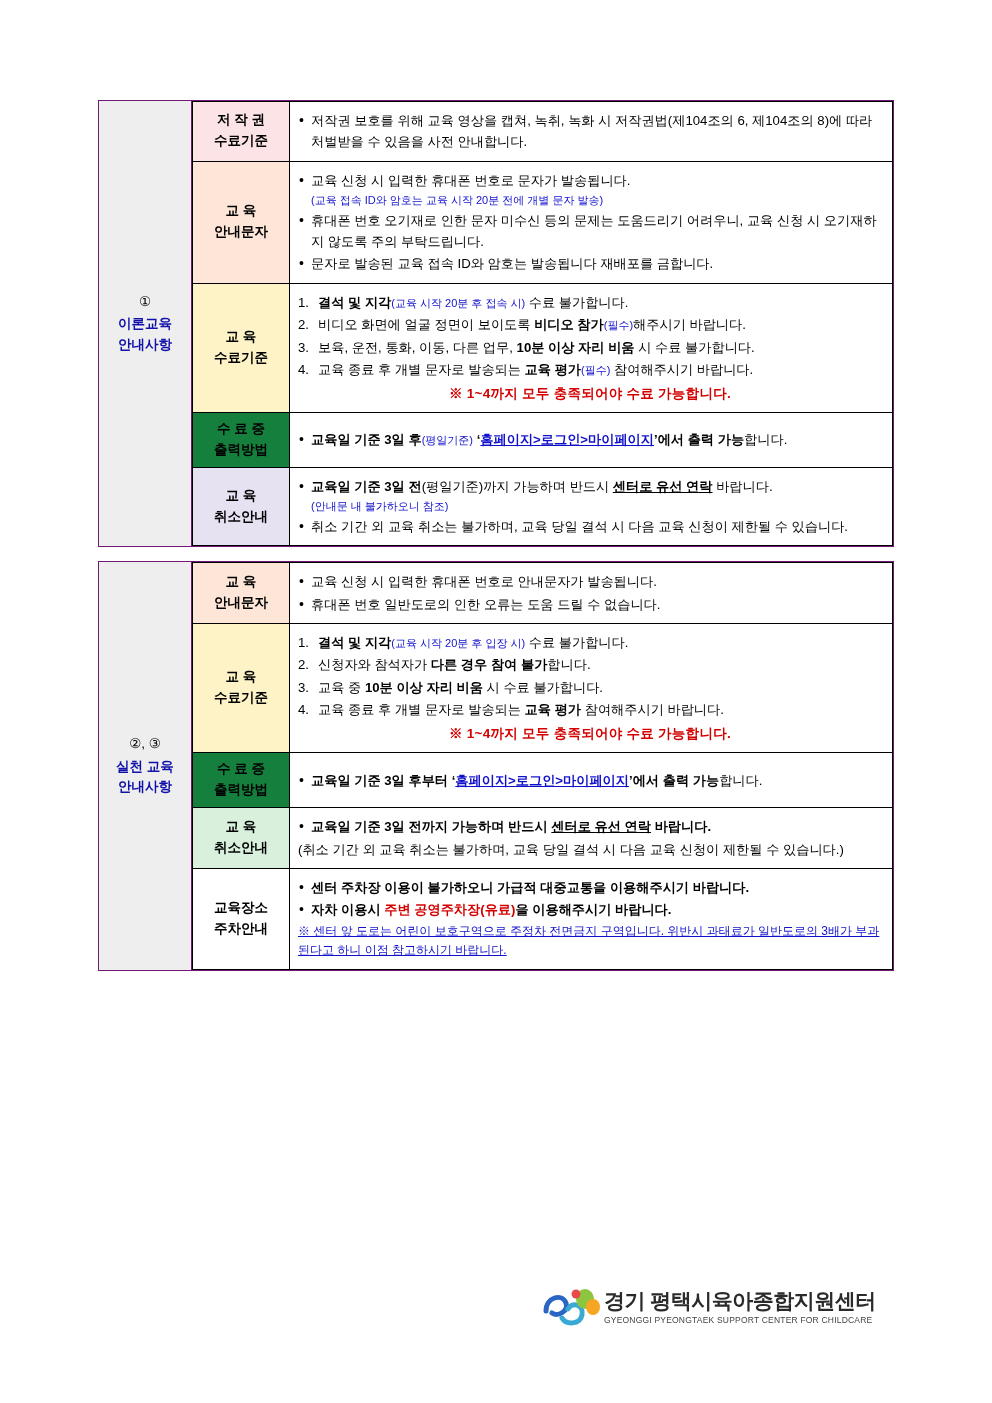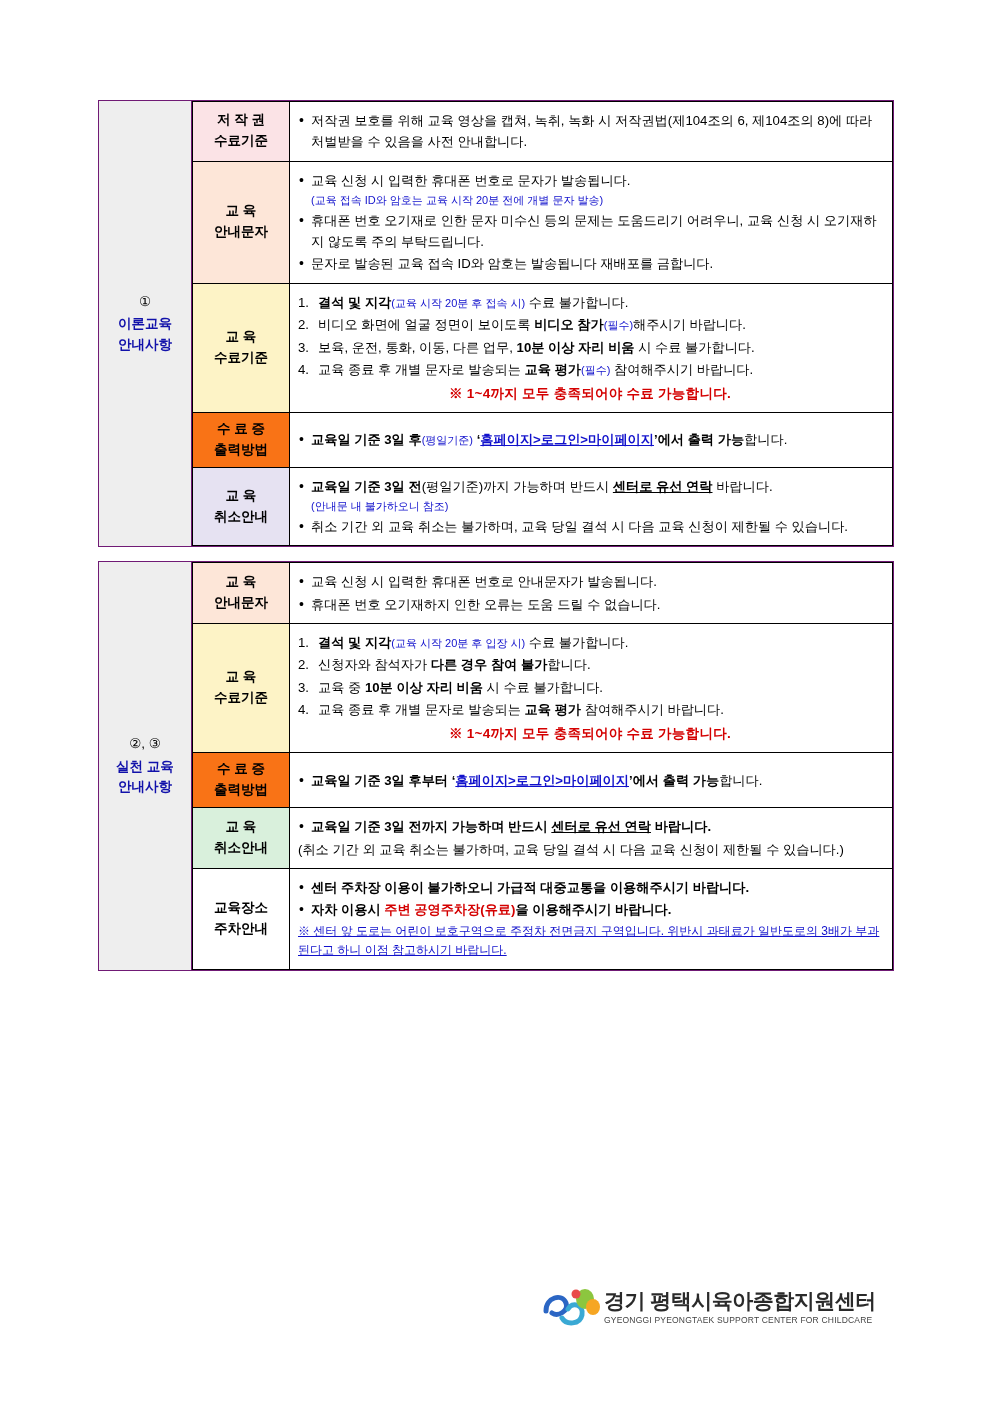--- a/index.html
+++ b/index.html
@@ -111,21 +111,21 @@
     font-weight: bold;
     font-size: 13.5px;
     margin-top: 3px;
     letter-spacing: 0.02em;
   }
   .spacer-row td { border: none !important; height: 14px; }
   
   .tint-pink   { background: #fbe3e6; }
   .tint-peach  { background: #fde6d8; }
   .tint-yellow { background: #fdf3c6; }
-  .tint-cyan   { background: #f97316; }
+  .tint-cyan   { background: #15803d; }
   .tint-lav    { background: #e6e2f2; }
   .tint-green  { background: #d9f0dc; }
   .tint-white  { background: #ffffff; }
 
   .logo-area {
     position: absolute;
     left: 540px;
     top: 1285px;
     display: flex;
     align-items: center;
@@ -222,21 +222,21 @@
           <td class="section-body">
             <table class="inner">
               <tbody>
                 <tr>
                   <td class="rowhead tint-peach">
                     <span class="l1">교      육</span>
                     <span class="l2">안내문자</span>
                   </td>
                   <td class="content">
                     <div class="bullet-line">교육 신청 시 입력한 휴대폰 번호로 안내문자가 발송됩니다.</div>
-                    <div class="bullet-line">휴대폰 번호 오기재하지 인한 오류는 도움 드릴 수 없습니다.</div>
+                    <div class="bullet-line">휴대폰 번호 일반도로의 인한 오류는 도움 드릴 수 없습니다.</div>
                   </td>
                 </tr>
                 <tr>
                   <td class="rowhead tint-yellow">
                     <span class="l1">교      육</span>
                     <span class="l2">수료기준</span>
                   </td>
                   <td class="content">
                     <div class="num-line"><span class="num">1.</span><span><span class="b">결석 및 지각</span><span class="blue" style="font-size:11px">(교육 시작 20분 후 입장 시)</span> 수료 불가합니다.</span></div>
                     <div class="num-line"><span class="num">2.</span><span>신청자와 참석자가 <span class="b">다른 경우 참여 불가</span>합니다.</span></div>

